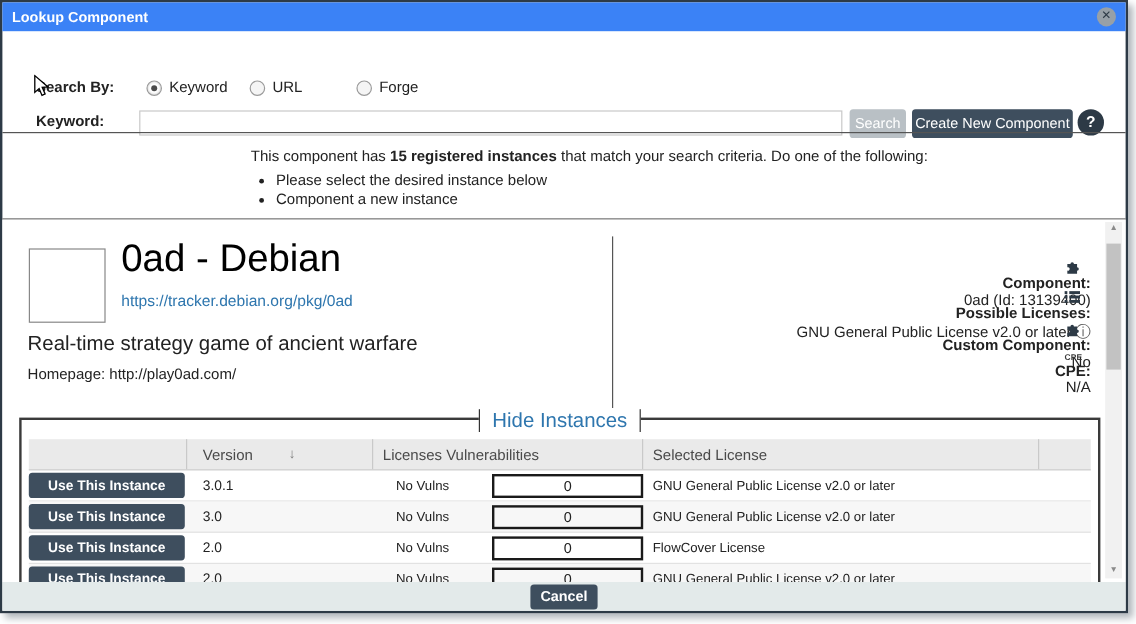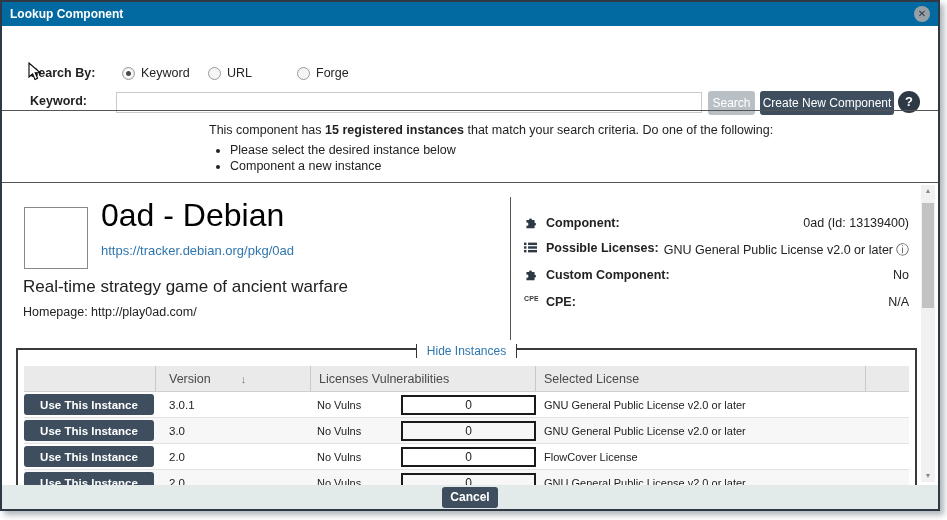--- a/index.html
+++ b/index.html
@@ -3,21 +3,21 @@
 <meta charset="utf-8">
 <style>
   * { margin:0; padding:0; box-sizing:border-box; }
   html,body { width:947px; height:520px; background:#fff; overflow:hidden;
     font-family:"Liberation Sans","DejaVu Sans",sans-serif; }
   .dialog { position:absolute; left:0; top:0; width:940px; height:511px;
     background:#fff; border:2px solid #2d3a46;
     box-shadow:4px 4px 6px rgba(110,120,130,.55); }
   
   .titlebar { position:absolute; left:0; top:0; width:100%; height:24px;
-    background:#0369a1; color:#fff; font-size:12px; font-weight:bold;
+    background:#3b82f6; color:#fff; font-size:12px; font-weight:bold;
     line-height:24px; padding-left:8px; }
   .close-btn { position:absolute; right:8px; top:4px; width:16px; height:16px;
     border-radius:50%; background:#97a0a7; color:#2d3a46; font-size:10px;
     font-weight:bold; text-align:center; line-height:16px; cursor:pointer; }
   
   .search-section { position:absolute; left:0; top:24px; width:100%; height:84px; }
   .lbl { position:absolute; font-size:12.5px; font-weight:bold; color:#222; }
   .radio-item { position:absolute; top:40px; display:flex; align-items:center; }
   .radio-circle { width:13px; height:13px; border-radius:50%; border:1px solid #9a9a9a;
     background:#f5f5f5; display:inline-block; position:relative; }
@@ -49,58 +49,58 @@
   .thumb { position:absolute; left:22px; top:24px; width:64px; height:62px;
     border:1px solid #888; background:#fff; }
   .comp-name { position:absolute; left:99px; top:14px; font-size:32px; color:#000000; }
   .comp-link { position:absolute; left:99px; top:60px; font-size:13px; color:#2e76ae;
     text-decoration:none; }
   .comp-desc { position:absolute; left:21px; top:94px; font-size:17px; color:#222; }
   .comp-home { position:absolute; left:21px; top:122px; font-size:12.5px; color:#222; }
   .vdivider { position:absolute; left:508px; top:14px; width:0; height:143px;
     border-left:1px solid #555; }
   .detail-row { position:absolute; left:522px; width:385px; height:18px;
-    display:flex; align-items:flex-start; }
+    display:flex; align-items:flex-end;flex-direction:column; }
   .detail-icon { width:22px; display:flex; align-items:center; color:#2d3a46; }
   .detail-icon svg { width:13px; height:13px; fill:#2d3a46; }
   .cpe-glyph { font-size:7px; font-weight:bold; color:#3a3a3a; letter-spacing:.2px; }
   .detail-label { font-size:12.5px; font-weight:bold; color:#222; }
   .detail-value { margin-left:auto; font-size:12.5px; color:#222; text-align:right; }
   .info-icon { font-size:13px; color:#555; margin-left:3px; }
   
   .scrollbar { position:absolute; right:3px; top:2px; width:14px; height:297px;
     background:#f1f1f1; }
   .scroll-arrow { position:absolute; left:0; width:14px; height:12px; color:#8a8a8a;
     font-size:7px; text-align:center; line-height:12px; cursor:pointer; }
   .scroll-up { top:0; } .scroll-down { bottom:0; }
   .scroll-thumb { position:absolute; left:1px; top:18px; width:12px; height:105px;
     background:#c2c2c2; cursor:pointer; }
   
   .instances { position:absolute; left:14px; top:165px; width:901px; height:175px;
     border:2px solid #3a3a3a; background:#fff; }
   .legend { position:absolute; left:0; right:0; top:-9px; text-align:center; }
-  .legend span { background:#fff; padding:0 10px; font-size:12px; color:#2e76ae;
+  .legend span { background:#fff; padding:0 10px; font-size:17px; color:#2e76ae;
     border-left:1px solid #333; border-right:1px solid #333; cursor:pointer; }
   .itable { position:absolute; left:6px; right:6px; top:16px; }
   .irow { display:flex; height:26px; align-items:center; border-bottom:1px solid #e2e2e2; }
   .irow.alt { background:#f7f7f7; }
   .ihead { background:#eaeaea; border-bottom:1px solid #cfcfcf; height:26px; }
   .ihead .cell { color:#4a4a4a; font-size:12.5px; border-right:1px solid #c9c9c9;
     height:100%; display:flex; align-items:center; }
   .cell { flex:none;gap:26px; }
   .c-btn { width:132px; } .c-ver { width:155px; padding-left:13px; }
   .c-vul { width:225px; } .c-lic { width:330px; padding-left:8px; }
   .c-end { flex:1; border-right:none !important; }
   .ihead .c-btn, .ihead .c-vul { padding-left:8px; }
   .sort-icon { color:#777; margin-left:4px; font-size:11px; }
   .use-btn { display:block; width:130px; height:21px; background:#3e4e5e;
     border:none; border-radius:3px; color:#fff; font-size:11.5px; font-weight:bold;
     font-family:inherit; cursor:pointer; }
   .vul-cell { display:flex; align-items:center; font-size:11px; color:#222; }
-  .vul-text { margin-left:6px; width:58px; }
+  .vul-text { margin-left:19px; width:58px; }
   .vul-box { margin-left:6px; width:150px; height:20px; border:2px solid #1a1a1a;
     display:flex; align-items:center; justify-content:center; font-size:12px; color:#222; }
   .lic-text { font-size:11px; color:#222; white-space:nowrap; overflow:hidden; }
   .ver-text { font-size:11.5px; color:#222; }
   
   .footer { position:absolute; left:0; top:483px; width:100%; height:24px;
     background:#e3eaea; display:flex; align-items:center; justify-content:center; }
   .cancel-btn { width:56px; height:21px; background:#3e4e5e; border:none;
     border-radius:3px; color:#fff; font-size:12px; font-weight:bold;
     font-family:inherit; cursor:pointer; }

